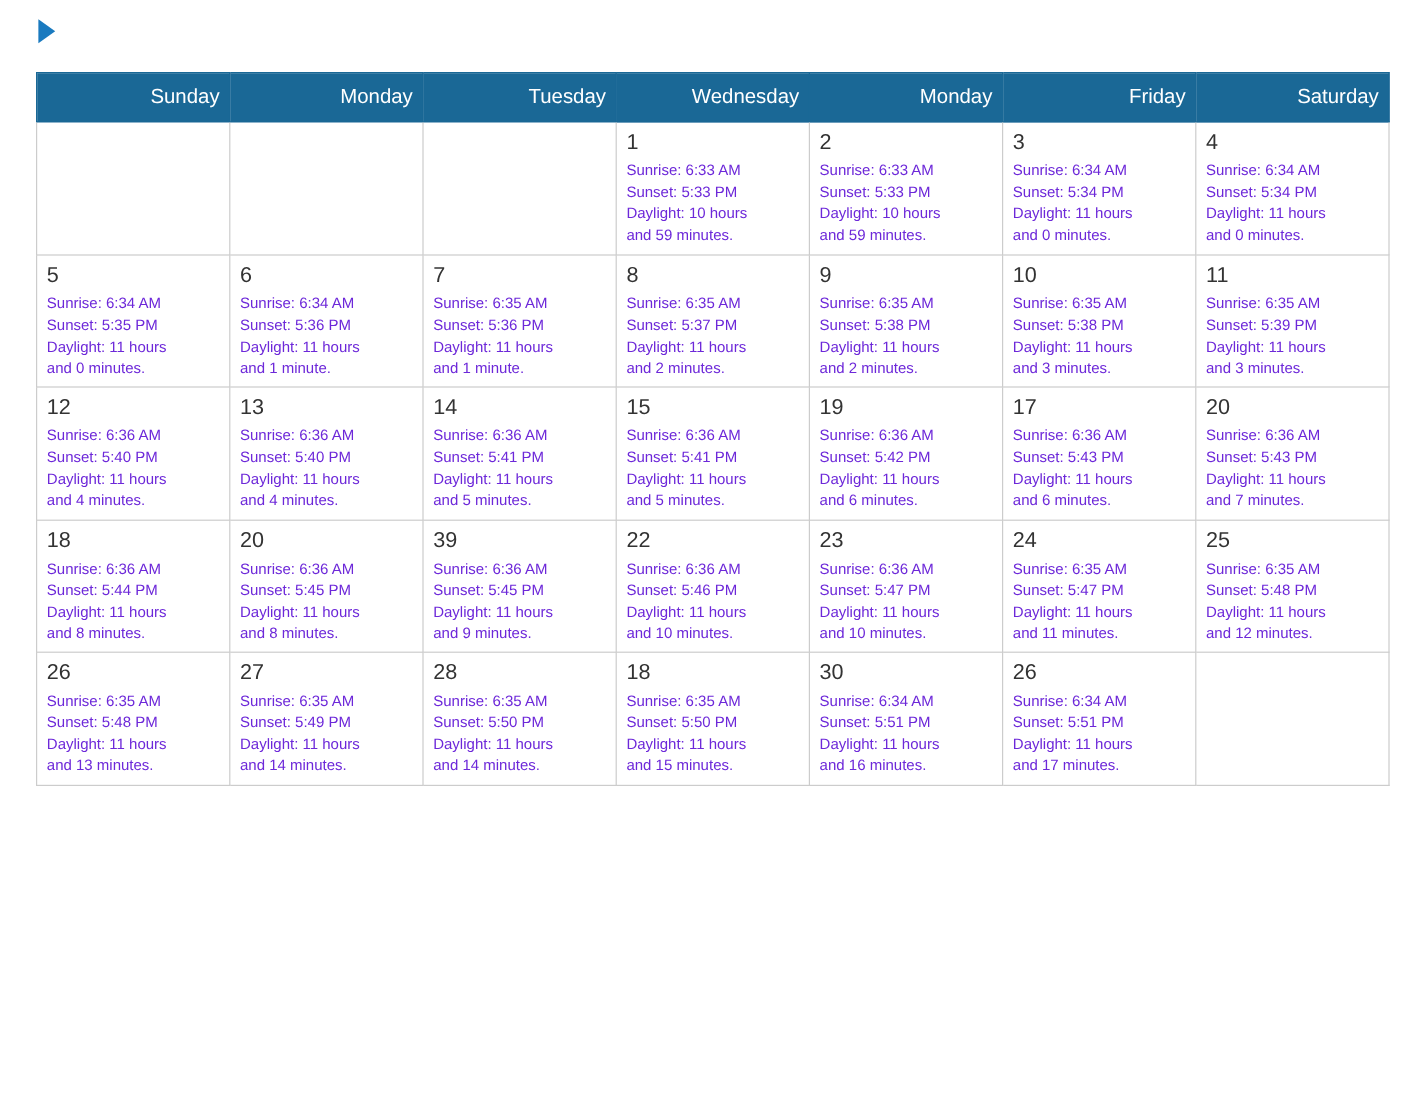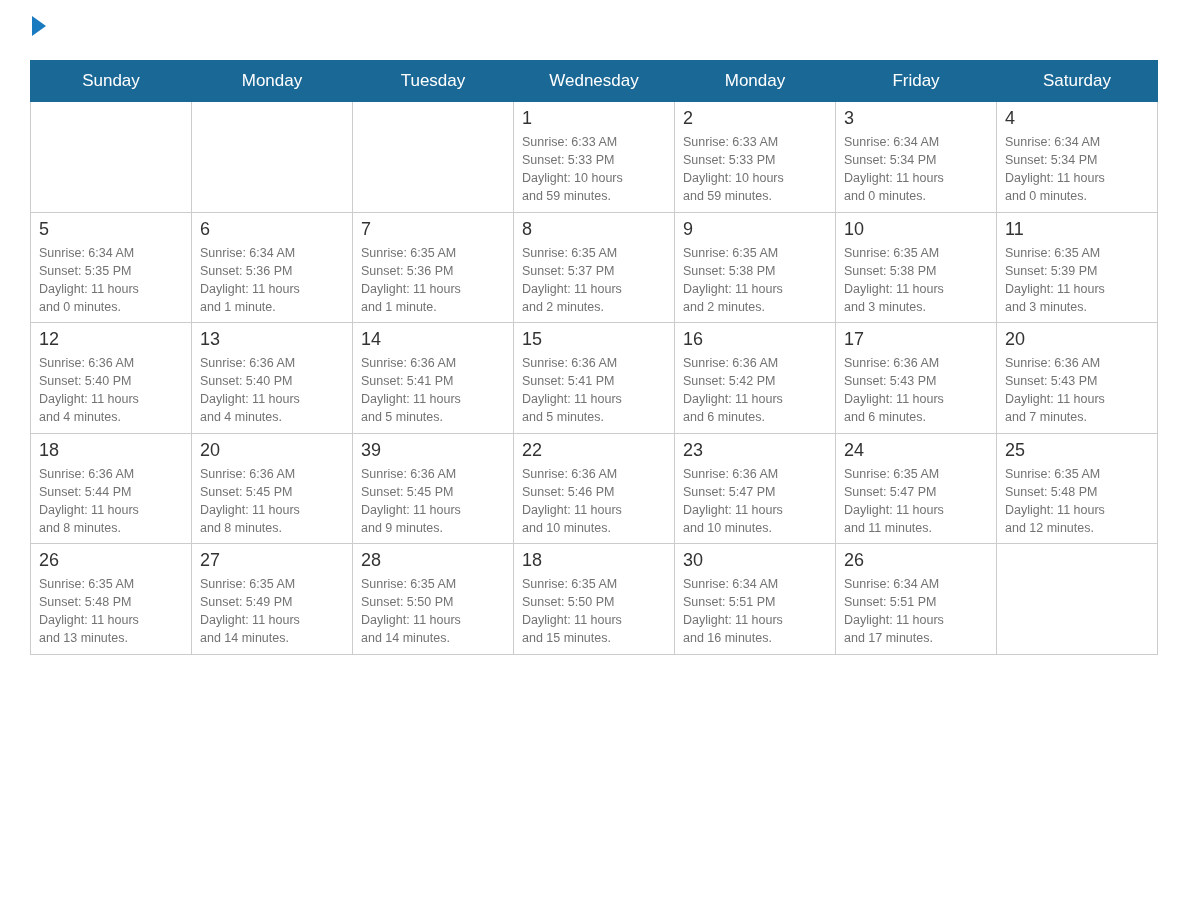--- a/index.html
+++ b/index.html
@@ -62,42 +62,42 @@
       width: 100%;
       border-collapse: collapse;
       border: 1px solid #999;
     }
     .calendar-table th {
       background-color: #1a6896;
       color: white;
       padding: 10px 8px;
       font-size: 17px;
       font-weight: normal;
-      text-align: center;
+      text-align: right;
       border: 1px solid #1a6896;
     }
     .calendar-table td {
       vertical-align: top;
       padding: 6px 8px;
       border: 1px solid #ccc;
       width: calc(100% / 7);
       height: 110px;
       font-size: 13px;
       color: #333;
     }
     .day-number {
       font-size: 18px;
       font-weight: normal;
       margin-bottom: 4px;
       display: block;
     }
     .cell-info {
       font-size: 12.5px;
       line-height: 1.45;
-      color: #737373;
+      color: #6d28d9;
     }
     .empty-cell {
       background: #fff;
     }
   </style>
 </head>
 <body>
 
 <div class="header">
   <div class="logo-wrapper">
@@ -188,21 +188,21 @@
         </td>
         <td>
           <span class="day-number">14</span>
           <div class="cell-info">Sunrise: 6:36 AM<br>Sunset: 5:41 PM<br>Daylight: 11 hours<br>and 5 minutes.</div>
         </td>
         <td>
           <span class="day-number">15</span>
           <div class="cell-info">Sunrise: 6:36 AM<br>Sunset: 5:41 PM<br>Daylight: 11 hours<br>and 5 minutes.</div>
         </td>
         <td>
-          <span class="day-number">16</span>
+          <span class="day-number">19</span>
           <div class="cell-info">Sunrise: 6:36 AM<br>Sunset: 5:42 PM<br>Daylight: 11 hours<br>and 6 minutes.</div>
         </td>
         <td>
           <span class="day-number">17</span>
           <div class="cell-info">Sunrise: 6:36 AM<br>Sunset: 5:43 PM<br>Daylight: 11 hours<br>and 6 minutes.</div>
         </td>
         <td>
           <span class="day-number">20</span>
           <div class="cell-info">Sunrise: 6:36 AM<br>Sunset: 5:43 PM<br>Daylight: 11 hours<br>and 7 minutes.</div>
         </td>

